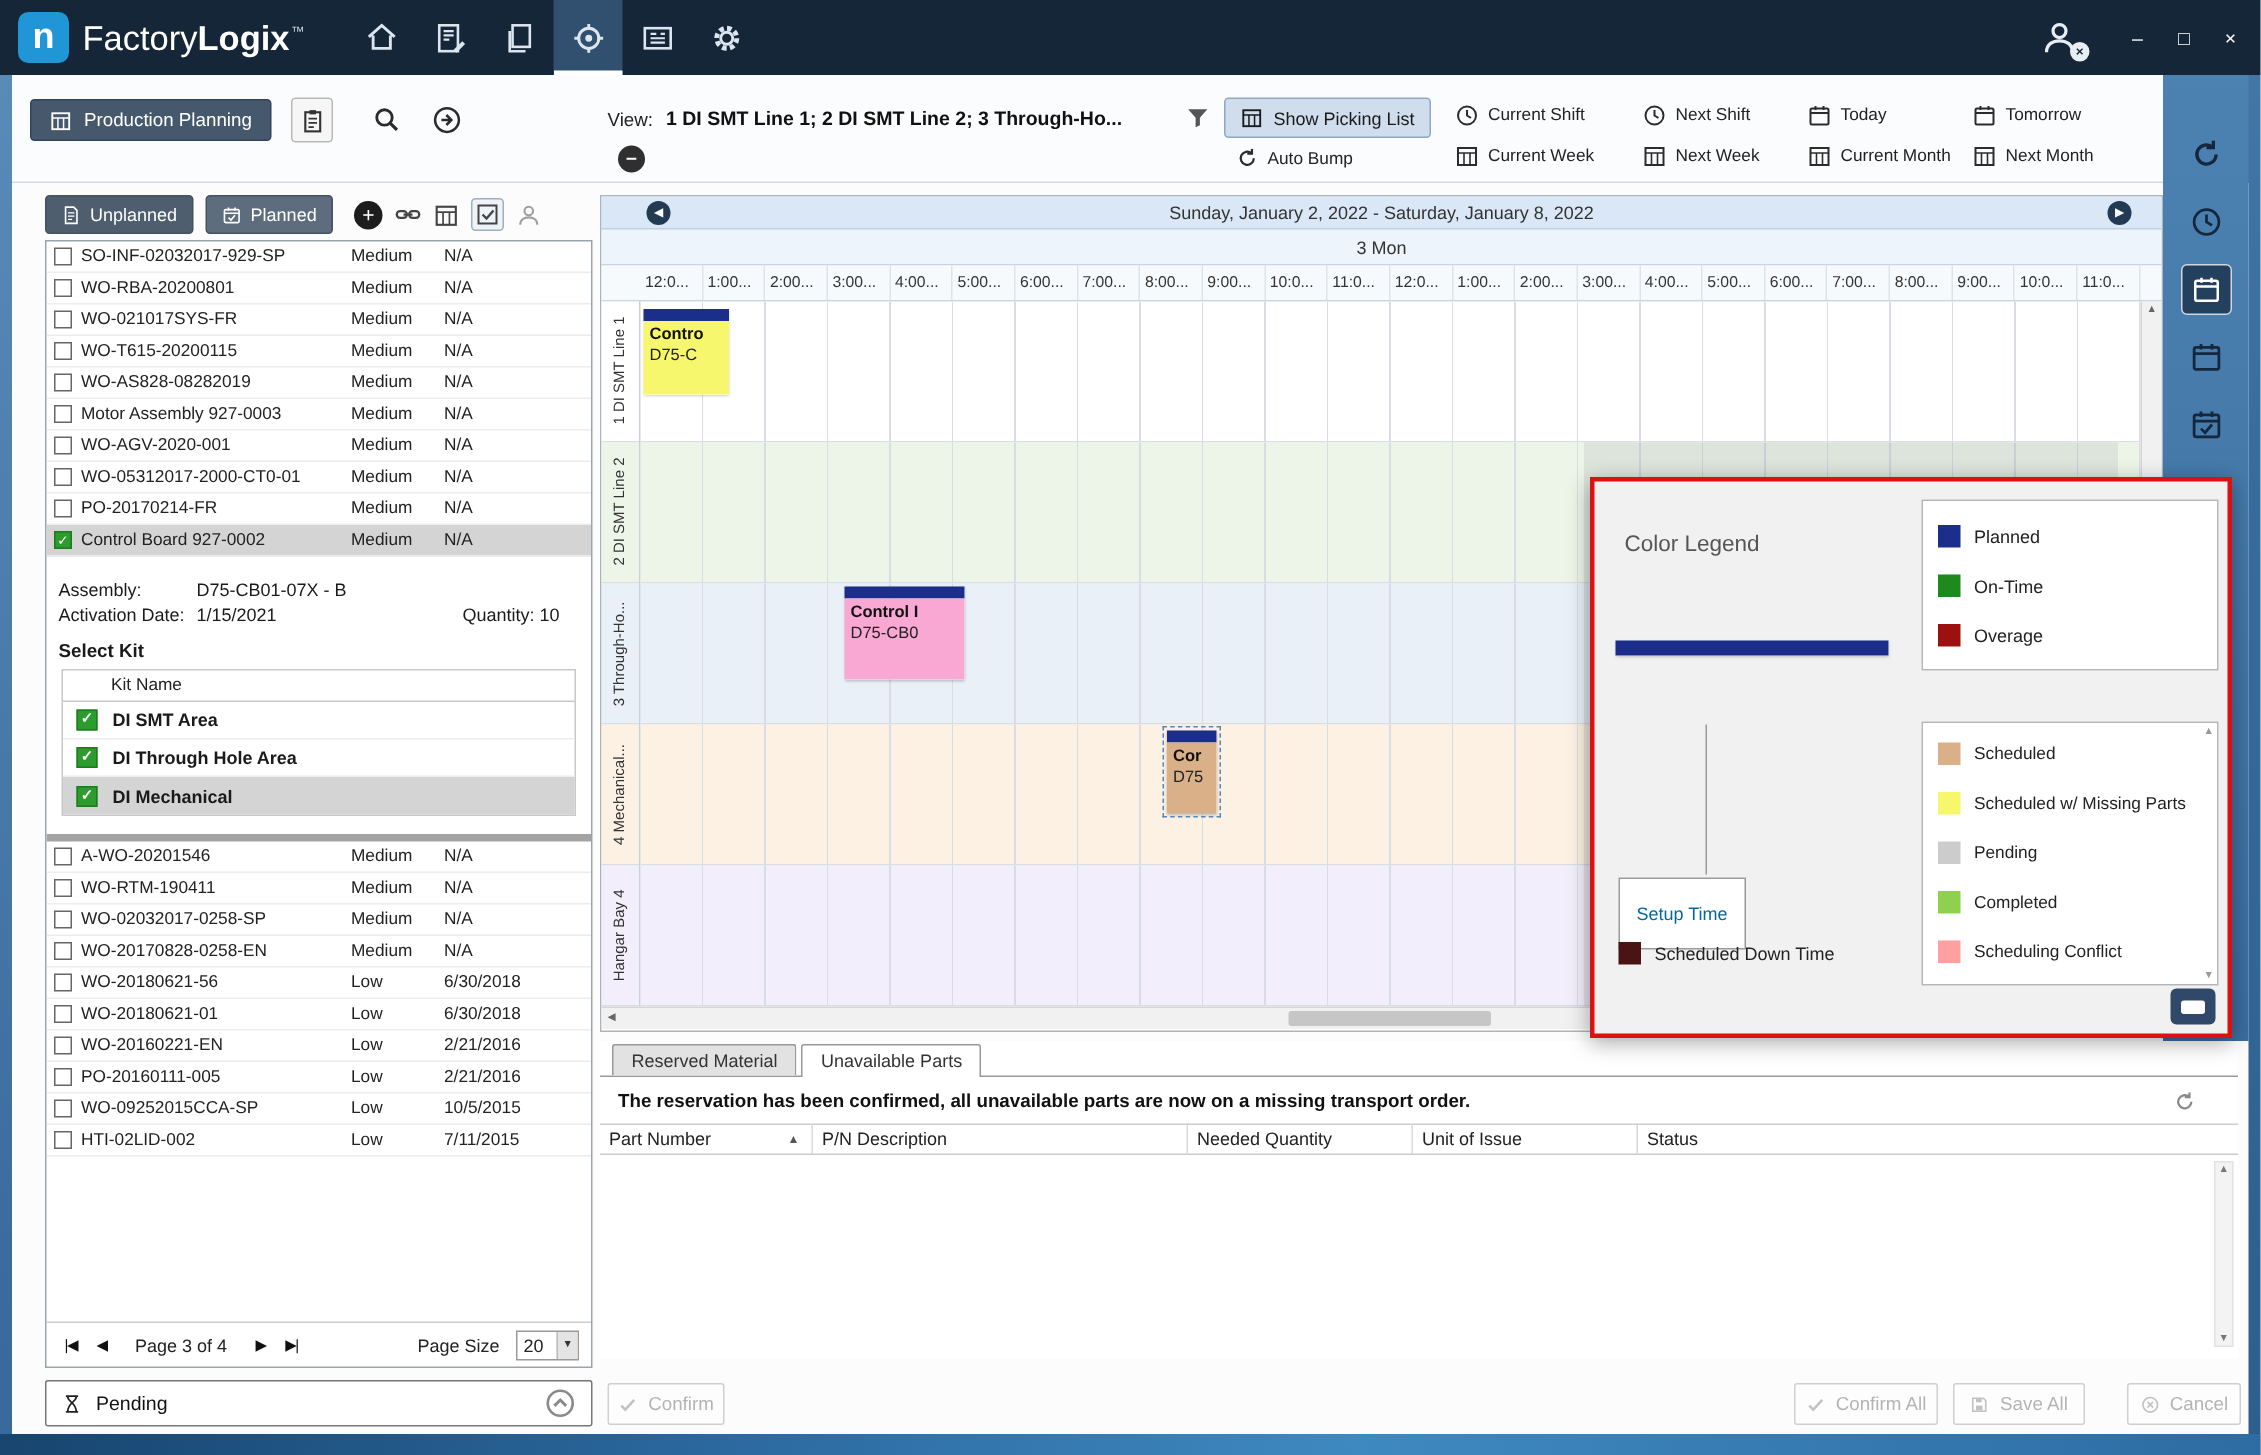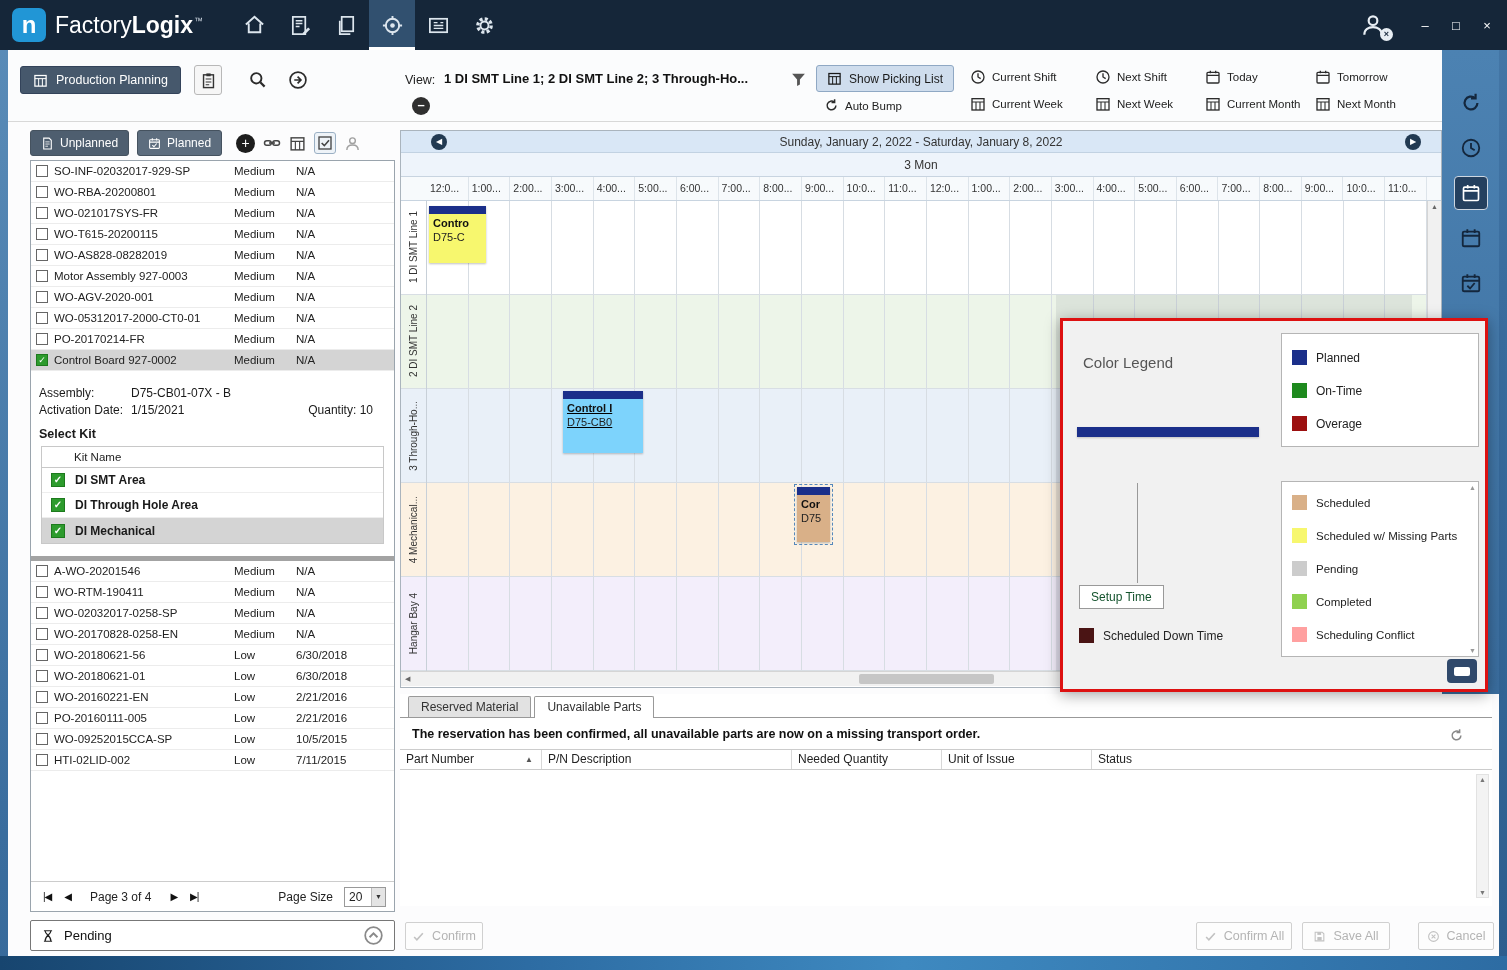--- a/index.html
+++ b/index.html
@@ -100,21 +100,21 @@
 .g-labels{width:26px;border-right:1px solid #c8d0d8}
 .g-label-cell{height:94px;display:flex;align-items:center;justify-content:center;border-bottom:1px solid #d8dee4;font-size:10px;color:#333}
 .g-label-cell span{writing-mode:vertical-rl;transform:rotate(180deg);white-space:nowrap}
 .g-grid{flex:1;position:relative;overflow:hidden}
 .g-rows{position:absolute;inset:0;z-index:0}
 .g-row{height:94px;border-bottom:1px solid #d8dee4;background-image:repeating-linear-gradient(to right,transparent 0 40.67px,#d7dde3 40.67px 41.67px)}
 .g-overlay{position:absolute;left:629px;top:94px;width:356px;height:376px;background:rgba(100,110,120,.12);z-index:1}
 .g-bar{position:absolute;z-index:2;box-shadow:0 1px 2px rgba(0,0,0,.25);cursor:pointer}
 .bar1{left:2px;top:5px;width:57px;height:57px}
 .bar2{left:136px;top:190px;width:80px;height:62px}
-.bar3{left:370px;top:286px;width:33px;height:55px;outline:1.5px dashed #5588bb;outline-offset:2px}
+.bar3{left:351px;top:286px;width:33px;height:55px;outline:1.5px dashed #5588bb;outline-offset:2px}
 .g-bar-strip{height:8px}
 .g-bar-body{padding:3px 4px;height:calc(100% - 8px)}
 .g-bar-title{font-size:11px;font-weight:bold;color:#111}
 .g-bar-sub{font-size:11px;color:#222;margin-top:2px}
 .g-vscroll{width:14px;background:#f1f1f1;border-left:1px solid #d5d5d5;position:relative}
 .g-vscroll .sc{position:absolute;left:0;width:100%;text-align:center;font-size:7px;color:#666}
 .g-vscroll .sc.top{top:2px}.g-vscroll .sc.bot{bottom:2px}
 .g-hscroll{height:15px;background:#f1f1f1;border-top:1px solid #d5d5d5;position:relative}
 .g-hscroll .sc{position:absolute;top:0;height:100%;line-height:14px;font-size:7px;color:#666}
 .g-hscroll .sc.l{left:4px}.g-hscroll .sc.r{right:4px}
@@ -126,21 +126,21 @@
 .lg-box{position:absolute;background:#fff;border:1px solid #b5b5b5}
 .lg-box.top{left:218px;top:12px;width:198px;height:114px;padding:7px 0}
 .lg-box.right{left:218px;top:160px;width:198px;height:176px;padding:4px 0}
 .lg-item{display:flex;align-items:center;gap:9px;padding:0 10px;height:33px;font-size:12px;color:#222;white-space:nowrap}
 .lg-item .sw{width:15px;height:15px;flex:none}
 .lg-box.right .lg-item{font-size:11.5px}
 .lg-sample{position:absolute;left:14px;top:106px;width:182px;box-shadow:0 1px 2px rgba(0,0,0,.2)}
 .lg-strip{height:10px}
 .lg-tan{height:46px;padding:3px 6px;font-size:11.5px;font-weight:bold;color:#10104a}
 .lg-line{position:absolute;left:74px;top:162px;width:1px;height:100px;background:#999}
-.lg-setup{position:absolute;left:16px;top:264px;border:1px solid #999;background:#fff;padding:4px 11px;font-size:12px;color:#14532d}
+.lg-setup{position:absolute;left:16px;top:264px;border:1px solid #999;background:#fff;padding:16px 11px;font-size:12px;color:#0369a1}
 .lg-down{position:absolute;left:16px;top:307px;display:flex;align-items:center;gap:9px;font-size:12px;color:#222}
 .lg-down .sw{width:15px;height:15px}
 .lg-corner{position:absolute;right:8px;bottom:6px;width:30px;height:24px;background:#30496b;border-radius:4px;display:flex;align-items:center;justify-content:center;cursor:pointer}
 .lg-corner .bar{width:16px;height:9px;background:#fff;border-radius:2px}
 .lg-box .mini{position:absolute;right:2px;font-size:7px;color:#999}
 .mini.up{top:2px}.mini.down{bottom:2px}
 .lg-box.right{overflow:visible}
 
 
 .bottom-panel{position:absolute;left:400px;top:694px;width:1092px;height:212px;background:#fff;z-index:3}
@@ -758,21 +758,21 @@
       <div class="g-overlay"></div>
       <div class="g-bar bar1">
         <div class="g-bar-strip" style="background: rgb(27, 47, 138);"></div>
         <div class="g-bar-body" style="background: rgb(247, 247, 110);">
           <div class="g-bar-title ellip">Contro</div>
           <div class="g-bar-sub ellip">D75-C</div>
         </div>
       </div>
       <div class="g-bar bar2">
         <div class="g-bar-strip" style="background: rgb(27, 47, 138);"></div>
-        <div class="g-bar-body" style="background: #7dd3fc; text-decoration: underline;">
+        <div class="g-bar-body" style="background: #f9a8d4;">
           <div class="g-bar-title ellip">Control I</div>
           <div class="g-bar-sub ellip">D75-CB0</div>
         </div>
       </div>
       <div class="g-bar bar3">
         <div class="g-bar-strip" style="background: rgb(27, 47, 138);"></div>
         <div class="g-bar-body" style="background: rgb(217, 176, 136);">
           <div class="g-bar-title ellip">Cor</div>
           <div class="g-bar-sub ellip">D75</div>
         </div>

